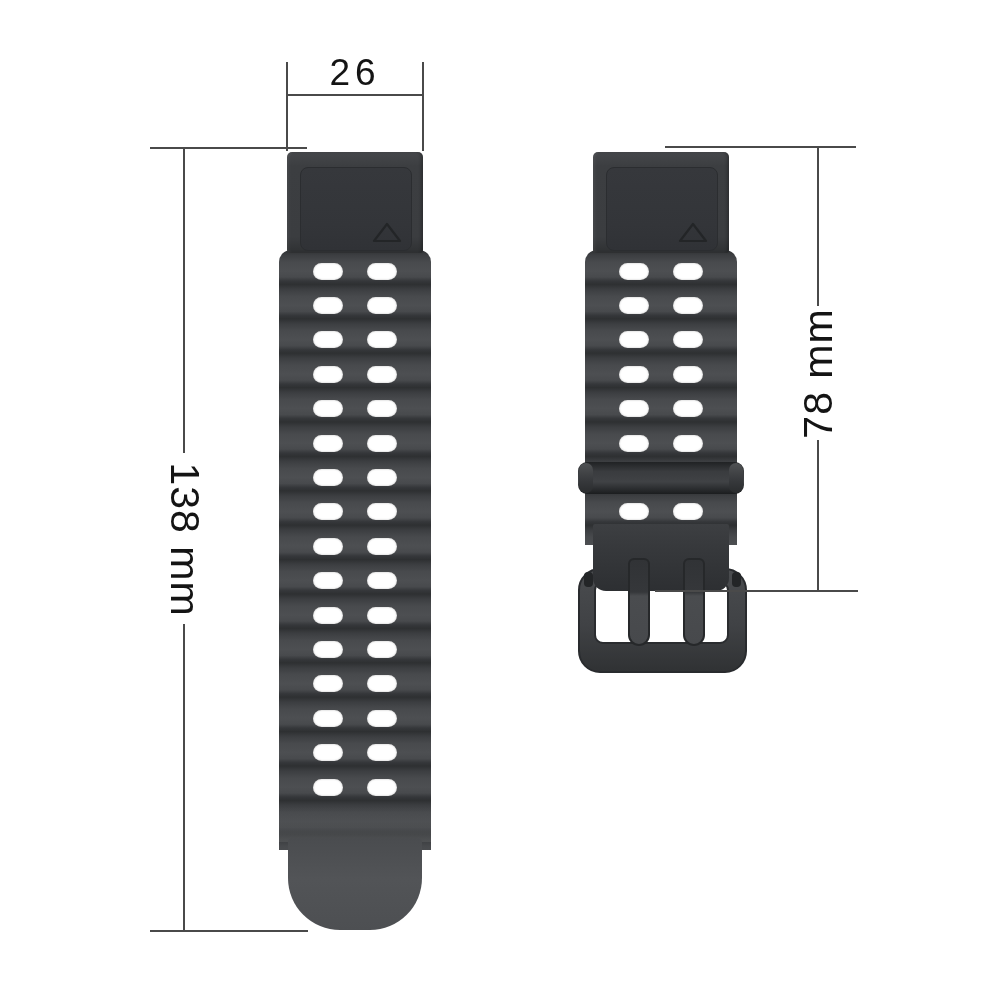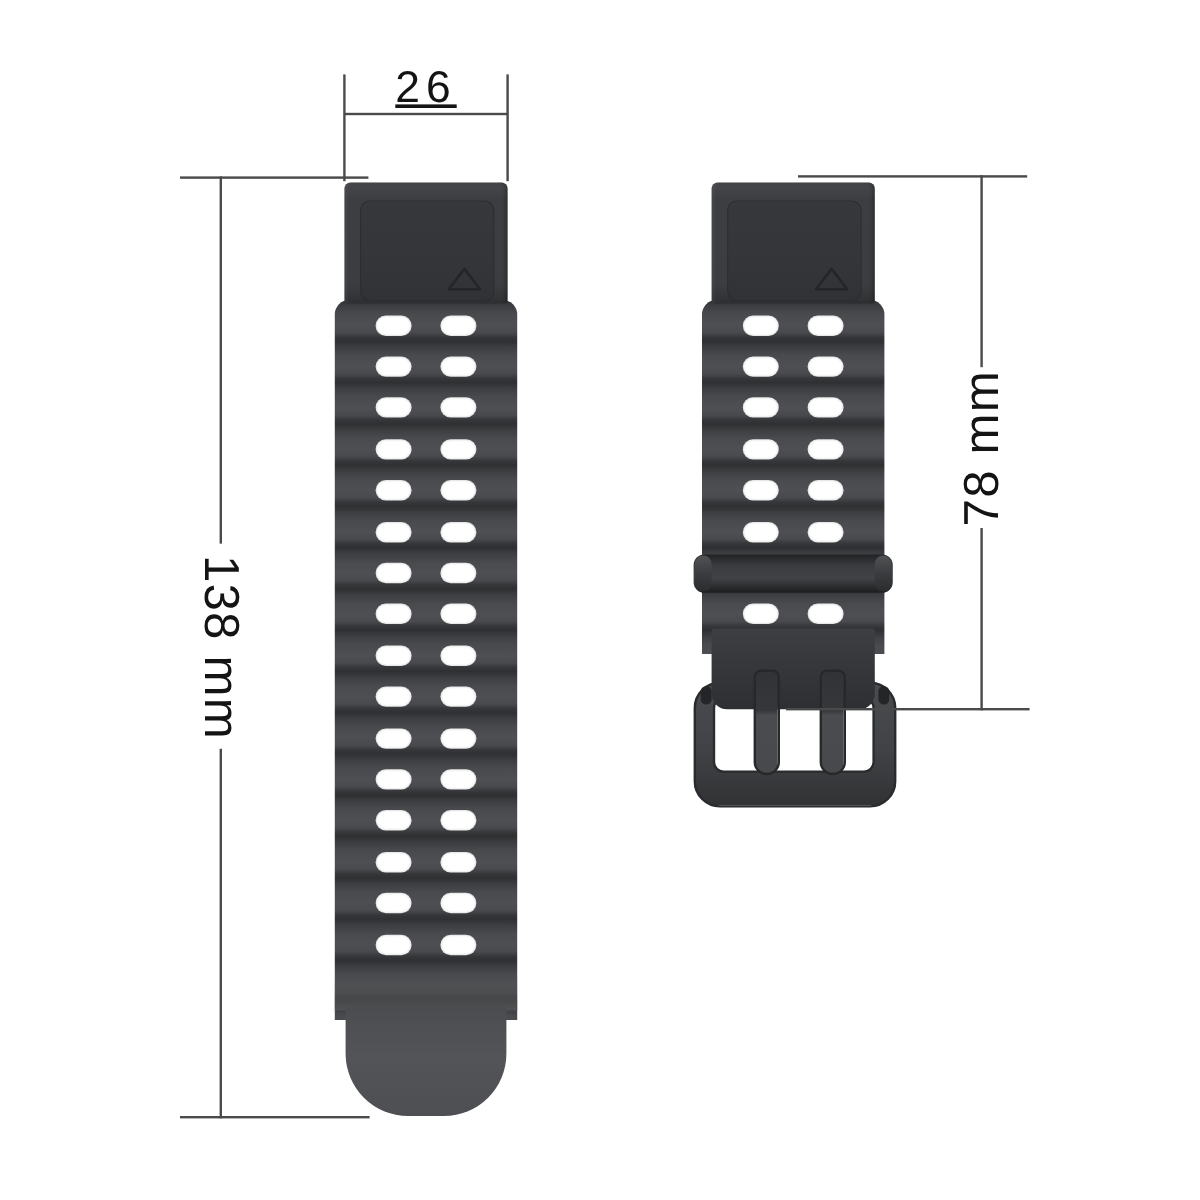--- a/index.html
+++ b/index.html
@@ -7,21 +7,21 @@
     position:relative;width:1000px;height:1000px;background:#ffffff;overflow:hidden;
     font-family:"Liberation Sans","DejaVu Sans",sans-serif;
   }
 
   
   .dline{position:absolute;background:#4a4a4a;}
   .dim-label{
     position:absolute;color:#141414;text-align:center;
     font-family:"Liberation Sans","DejaVu Sans",sans-serif;
   }
-  .dim-top{font-size:37px;letter-spacing:5px;font-weight:400;text-decoration:underline;}
+  .dim-top{font-size:37px;letter-spacing:5px;font-weight:400;}
   .dim-rot{font-size:41px;letter-spacing:1px;font-weight:400;white-space:nowrap;}
 
   
   .lug{
     position:absolute;width:136px;height:101px;
     background:linear-gradient(180deg,#46484b 0%,#3c3e41 14%,#3b3d40 84%,#2e3032 100%);
     border-radius:5px 5px 3px 3px;
     box-shadow:inset 2px 0 3px rgba(255,255,255,.06), inset -2px 0 3px rgba(0,0,0,.25);
     z-index:3;
   }

